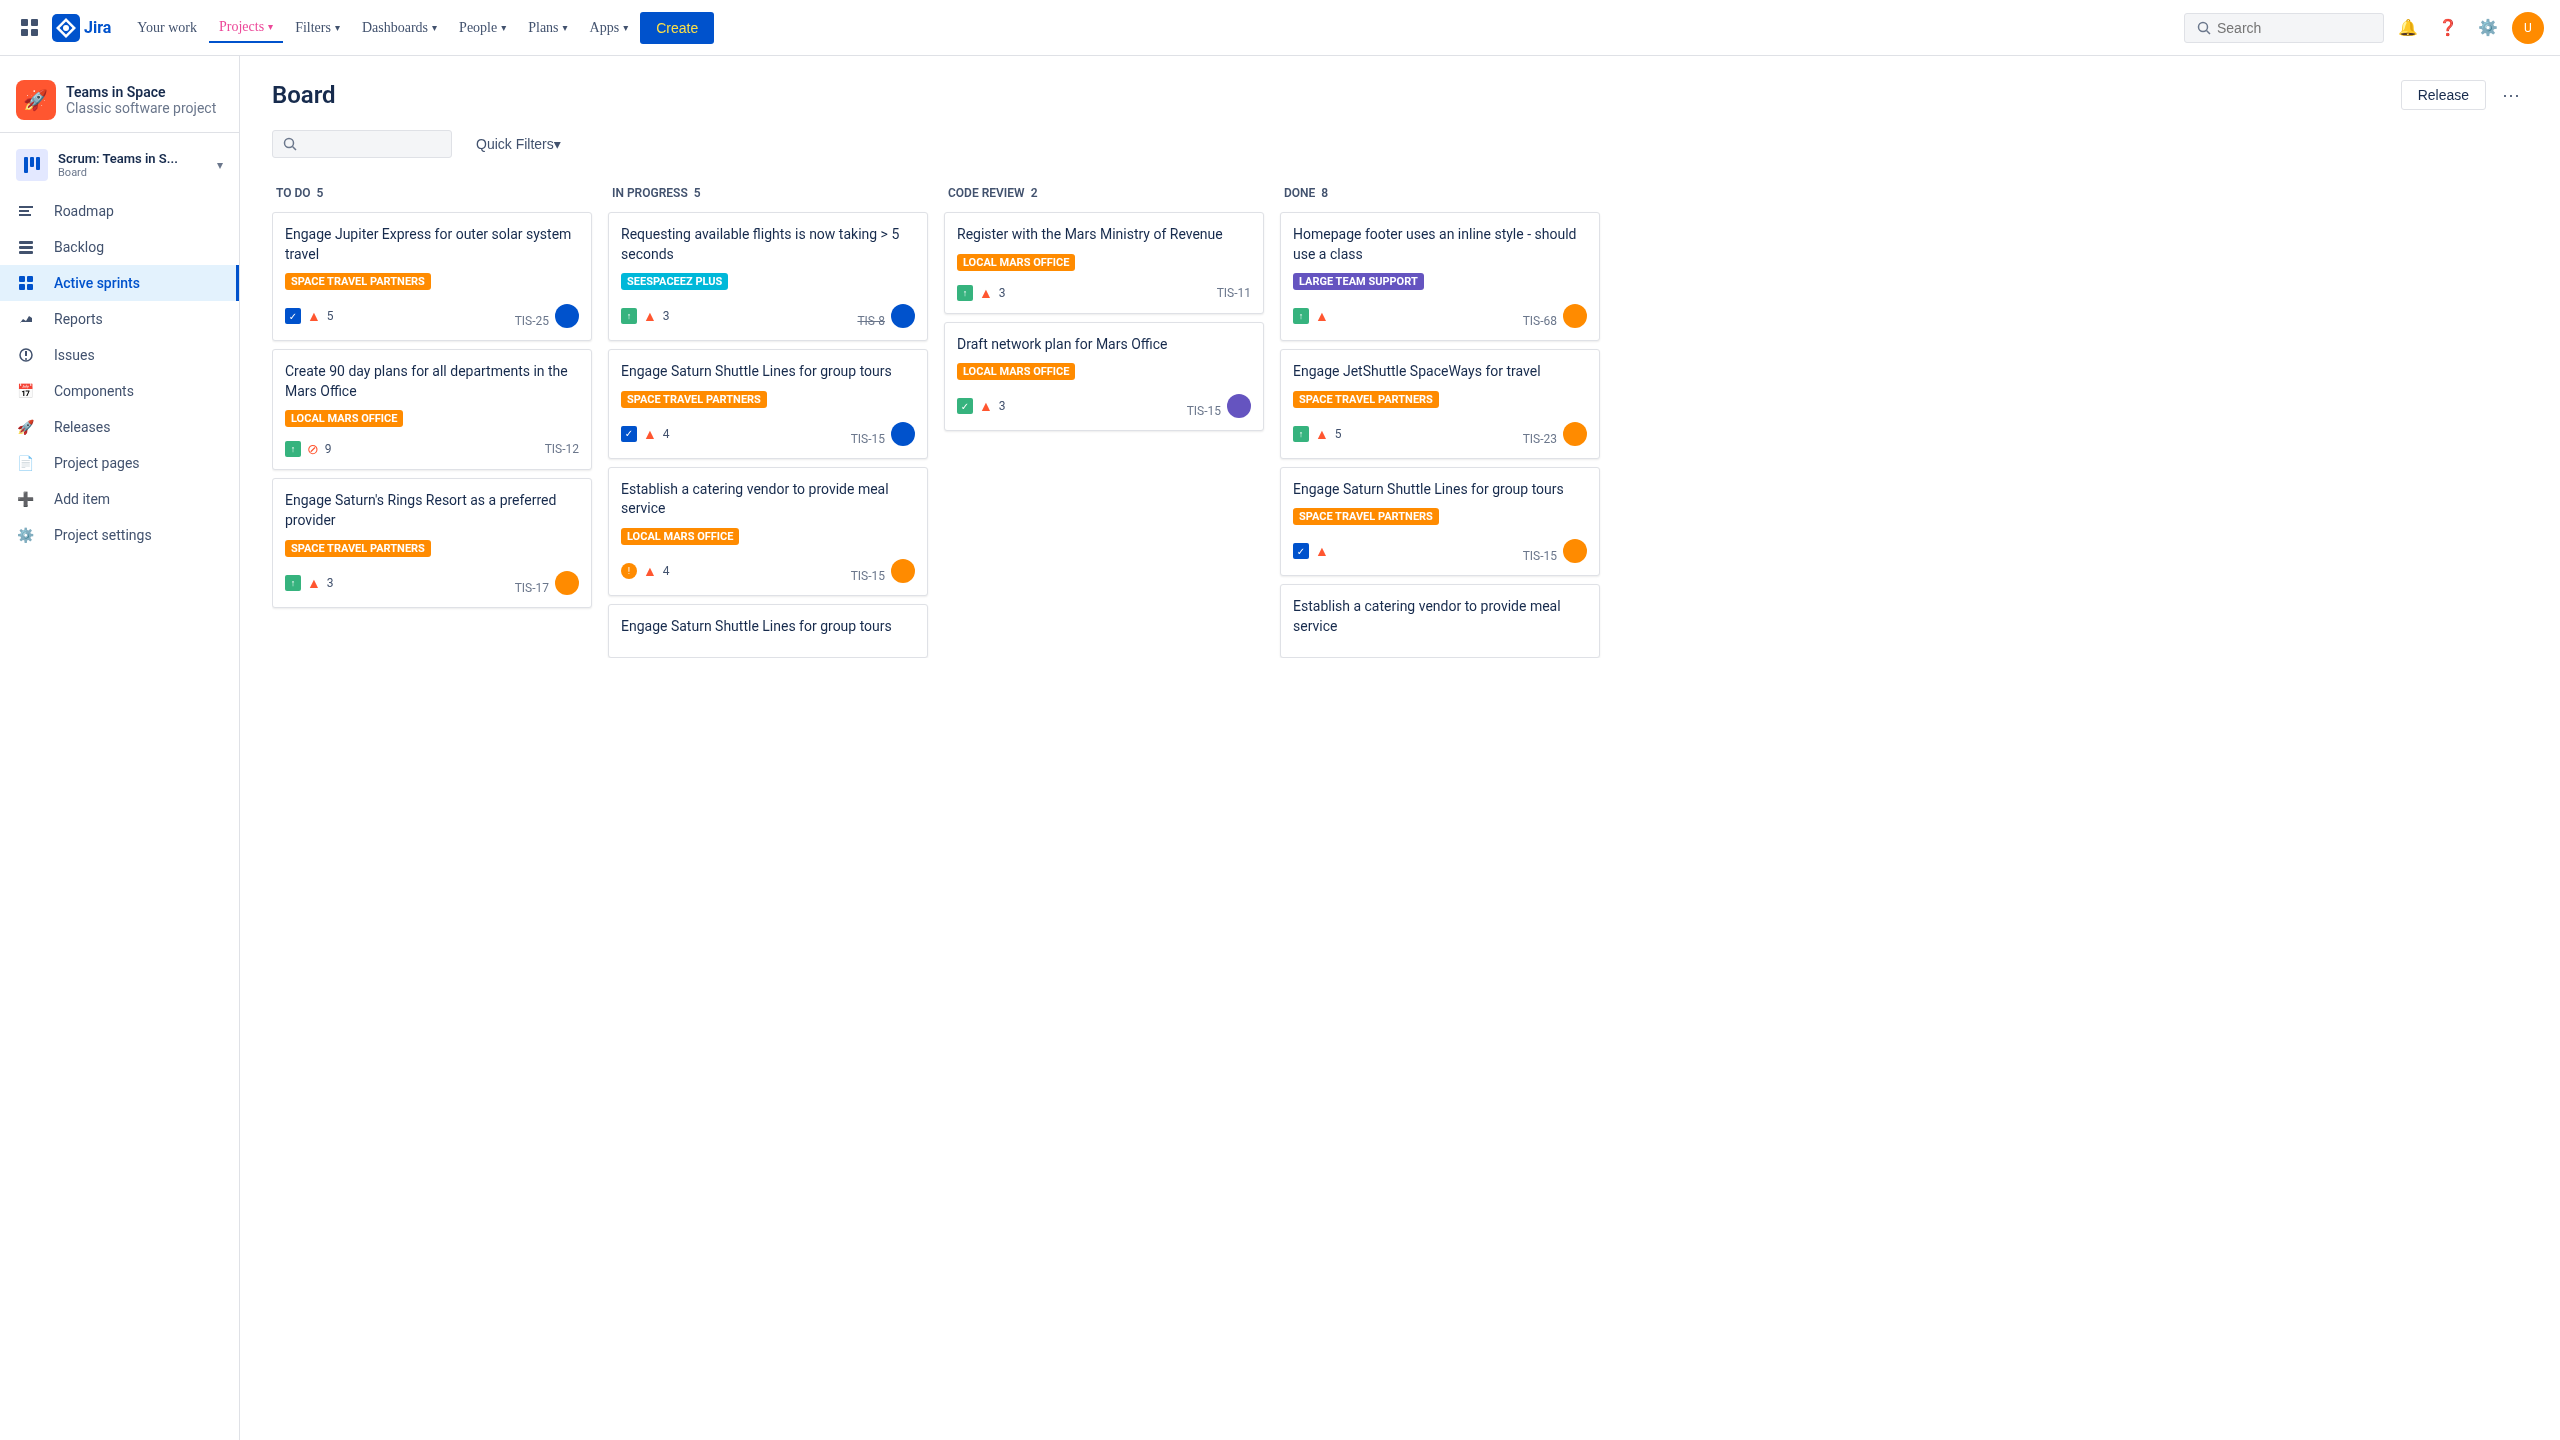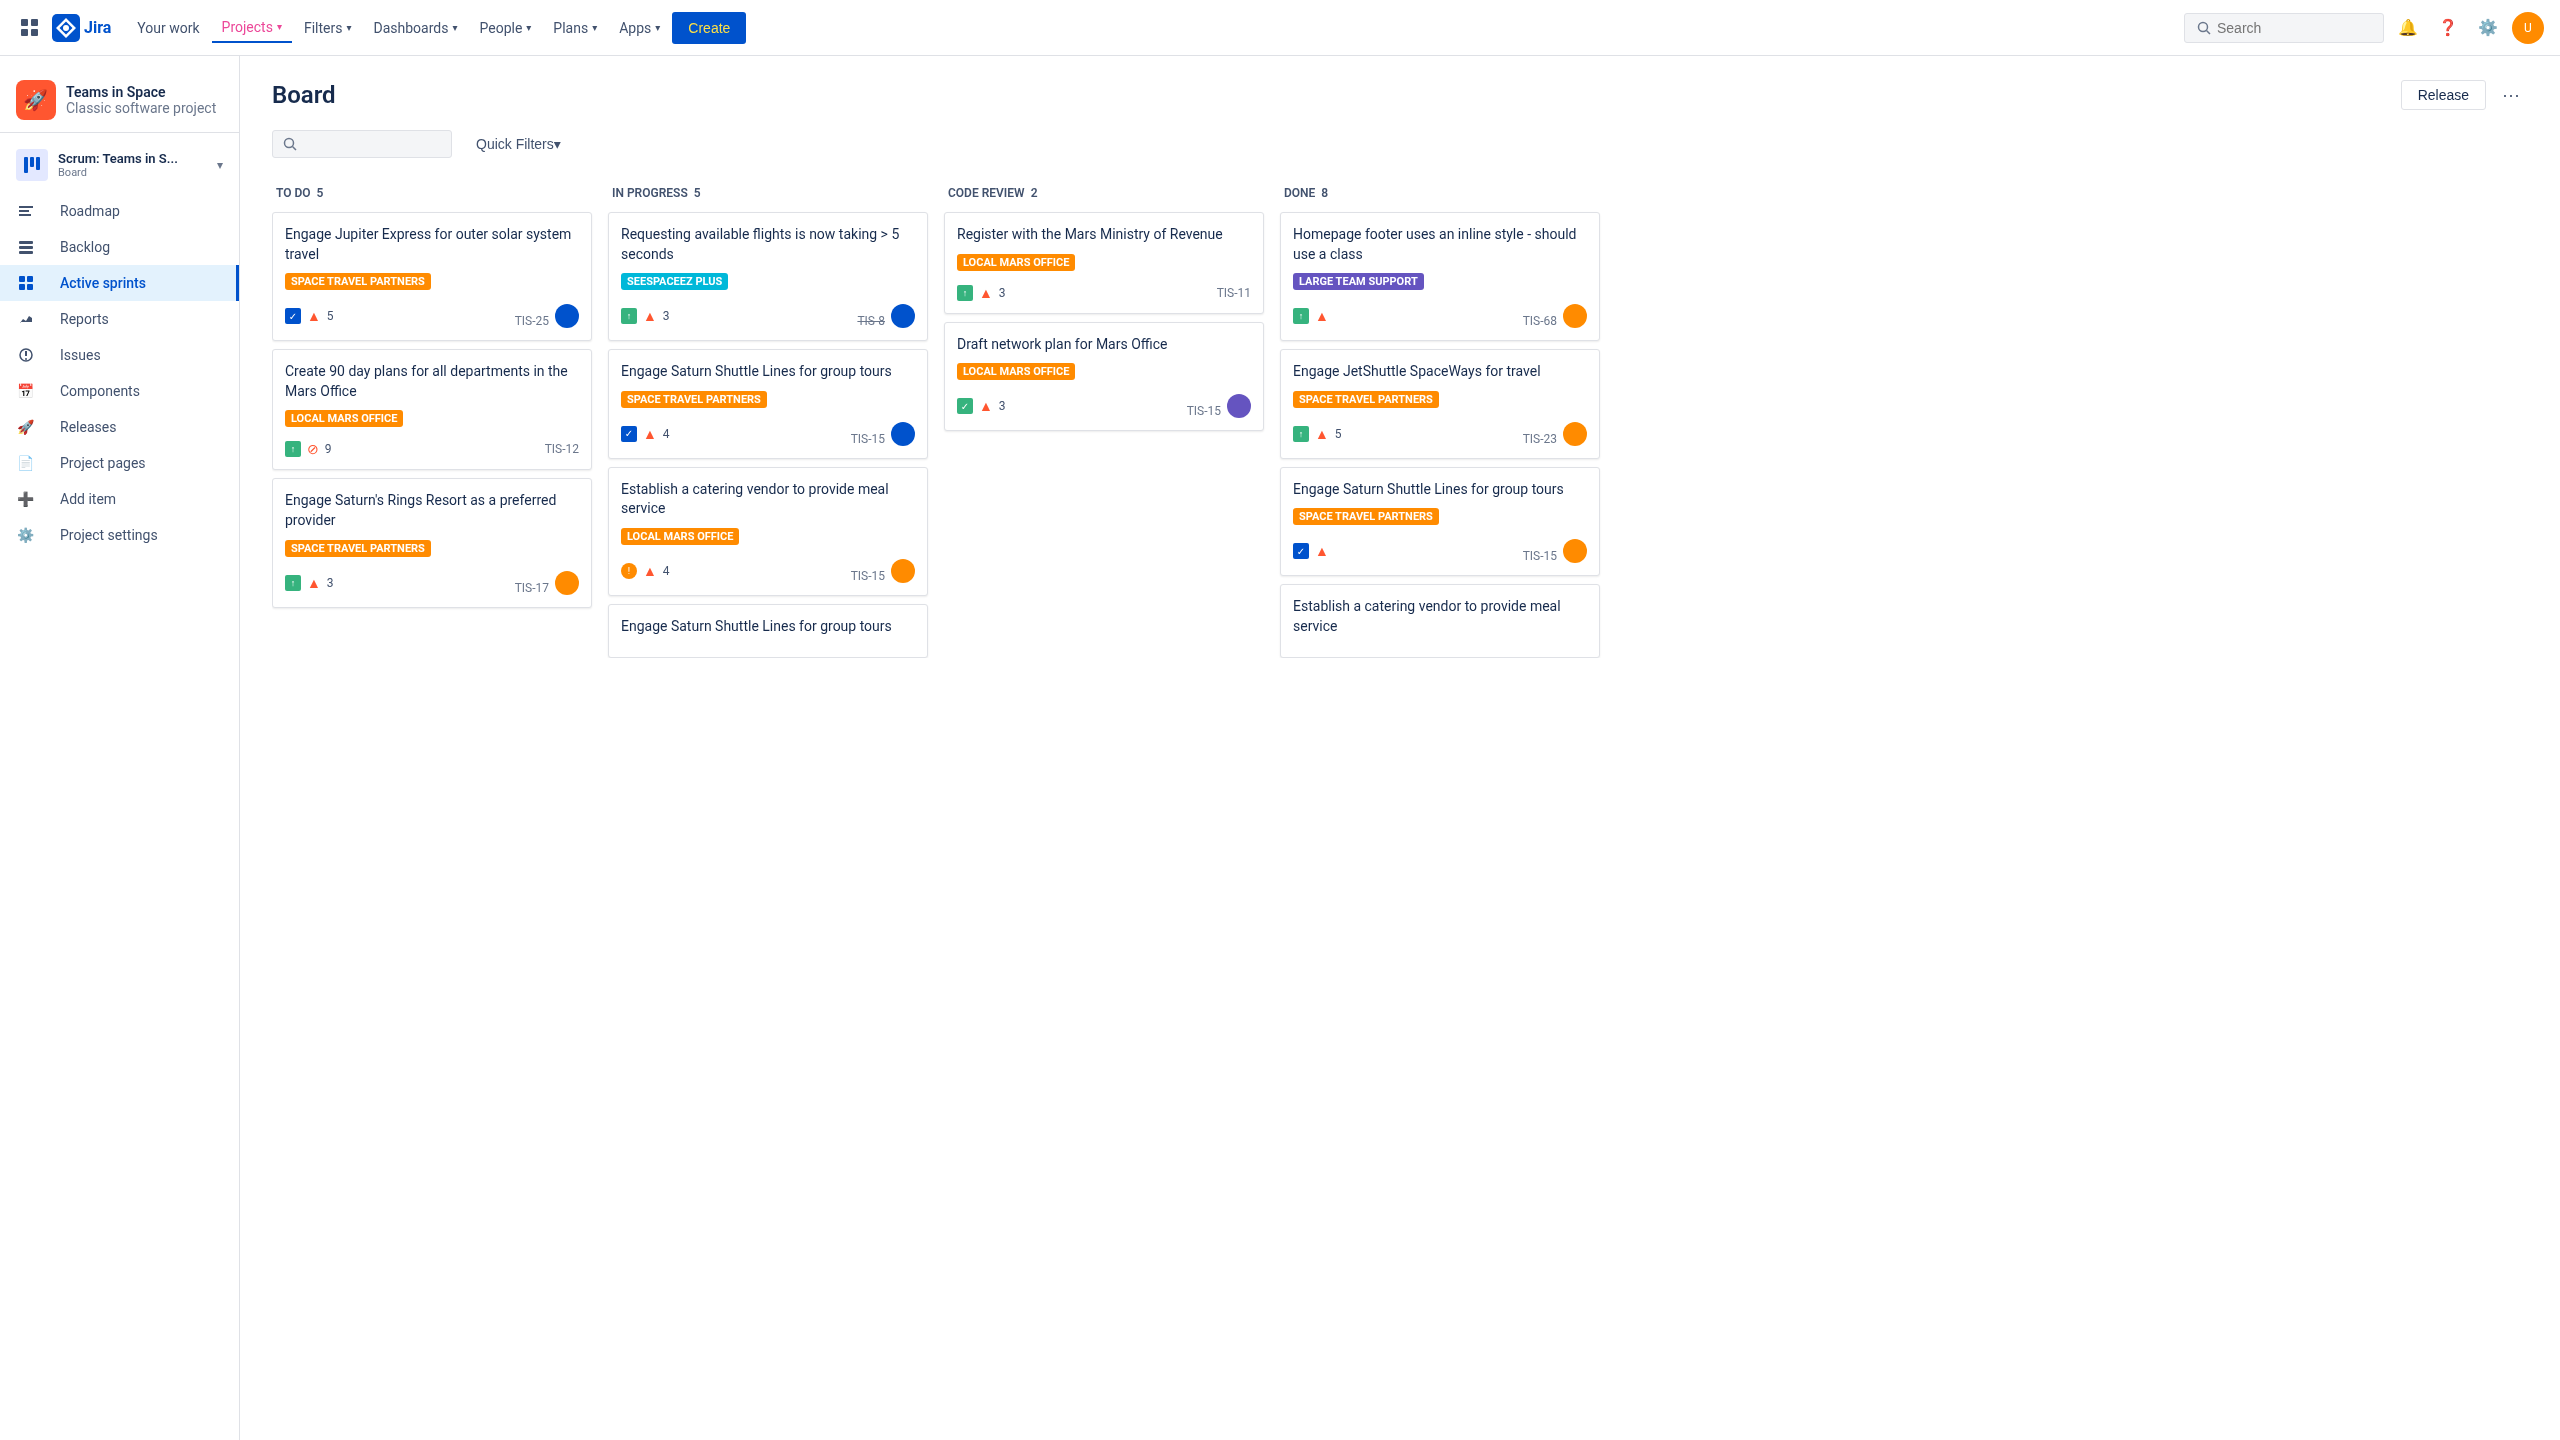--- a/index.html
+++ b/index.html
@@ -10,21 +10,21 @@
       display: flex; align-items: center; height: 56px;
       background: #fff; border-bottom: 1px solid #dfe1e6;
       padding: 0 16px; gap: 8px; position: fixed; top: 0; left: 0; right: 0; z-index: 100;
     }
     .topnav-grid-icon { width: 28px; height: 28px; display: flex; align-items: center; justify-content: center; cursor: pointer; color: #42526e; }
     .topnav-logo { display: flex; align-items: center; gap: 4px; color: #0052cc; font-weight: 700; font-size: 16px; text-decoration: none; margin-right: 8px; }
     .topnav-logo .logo-mark { width: 28px; height: 28px; }
     .topnav-nav { display: flex; align-items: center; gap: 2px; flex: 1; }
     .nav-item {
       padding: 6px 10px; border-radius: 3px; cursor: pointer; font-size: 14px;
-      color: #42526e; display: flex; align-items: center; gap: 4px; white-space: nowrap;
+      color: #42526e; display: flex; align-items: center; gap: 4px; white-space: nowrap; font-family: Liberation Serif, serif;
     }
     .nav-item.active { color: #ec4899; border-bottom: 2px solid #0052cc; border-radius: 0; }
     .nav-item .chevron { font-size: 10px; }
     .create-btn {
       background: #0052cc; color: #fde047; border: none; padding: 8px 16px;
       border-radius: 3px; font-size: 14px; font-weight: 500; cursor: pointer;
     }
     .topnav-right { display: flex; align-items: center; gap: 8px; margin-left: auto; }
     .search-box {
       display: flex; align-items: center; border: 1px solid #dfe1e6;
@@ -52,21 +52,21 @@
     .sidebar-project-name { font-weight: 600; font-size: 14px; color: #172b4d; }
     .sidebar-project-type { font-size: 14px; color: #6b778c; }
     .sidebar-scrum-section { display: flex; align-items: center; gap: 10px; padding: 8px 16px; cursor: pointer; }
     .sidebar-scrum-icon { width: 32px; height: 32px; border-radius: 4px; background: #e3e8ff; display: flex; align-items: center; justify-content: center; color: #0052cc; font-size: 14px; flex-shrink: 0; }
     .sidebar-scrum-info { flex: 1; }
     .sidebar-scrum-name { font-size: 13px; font-weight: 600; color: #172b4d; }
     .sidebar-scrum-sub { font-size: 11px; color: #6b778c; }
     .sidebar-chevron { color: #6b778c; font-size: 12px; }
     .sidebar-nav { margin-top: 4px; }
     .sidebar-nav-item {
-      display: flex; align-items: center; gap: 24px;
+      display: flex; align-items: center; gap: 18px;
       padding: 8px 16px; cursor: pointer; color: #42526e; font-size: 14px;
       border-radius: 0;
     }
     .sidebar-nav-item.active { background: #e3f2fd; color: #0052cc; font-weight: 500; border-right: 3px solid #0052cc; }
     .sidebar-nav-icon { width: 20px; height: 20px; display: flex; align-items: center; justify-content: center; font-size: 14px; }
 
     
     .main { margin-left: 240px; flex: 1; padding: 24px 32px; }
     .board-header { display: flex; align-items: center; justify-content: space-between; margin-bottom: 20px; }
     .board-title { font-size: 24px; font-weight: 600; color: #172b4d; }

